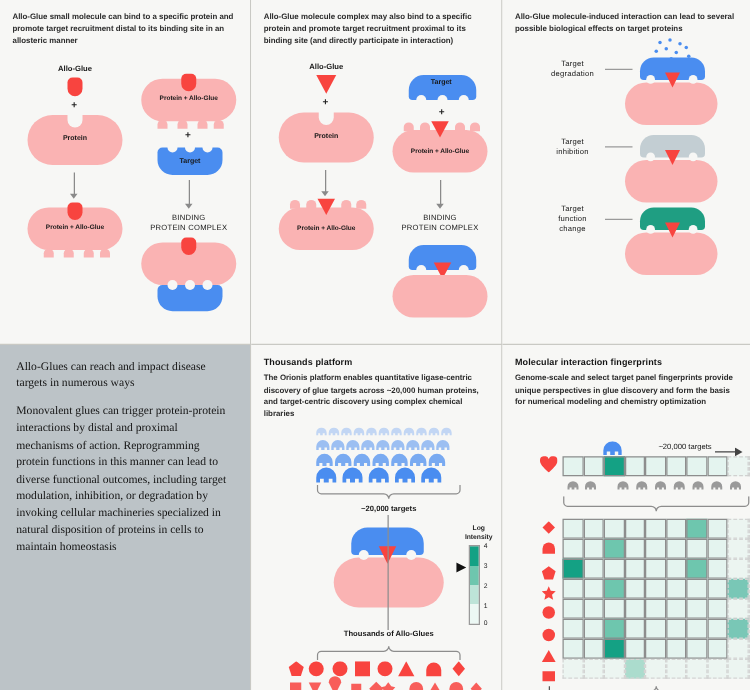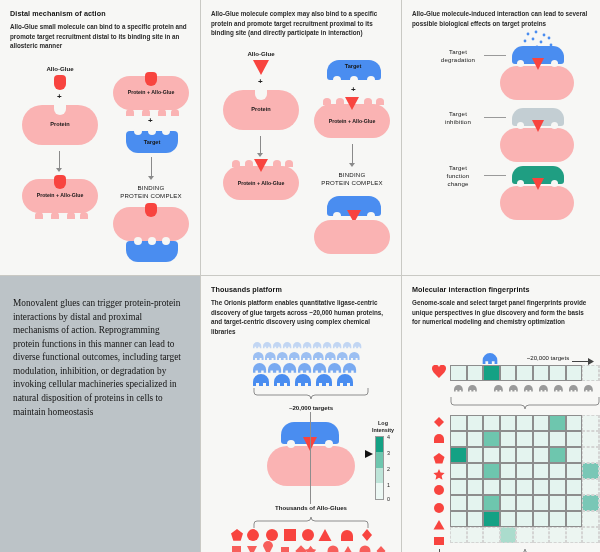--- a/index.html
+++ b/index.html
@@ -141,21 +141,20 @@
 
   .cb-tick { position: absolute; font-size: 5.4px; color: #1d1d1d; }
   .cb-lbl { position: absolute; font-size: 5.4px; color: #1d1d1d; text-align: center; line-height: 1.25; font-weight: bold; }
 </style>
 </head>
 <body>
 
 <div class="figure">
 
   <section class="panel">
-    <div class="p-title">Distal mechanism of action</div>
     <div class="p-sub">Allo-Glue small molecule can bind to a specific protein and promote target recruitment distal to its binding site in an allosteric manner</div>
 
     <div class="stage">
 
       <div class="lbl" style="left:20px;top:14px;width:60px;">Allo-Glue</div>
       <div class="glue-drop" style="left:44px;top:24px;width:12px;height:15px;border-radius:4px 4px 6px 6px;"></div>
       <div class="plus" style="left:47px;top:41px;">+</div>
 
       <div class="protein" style="left:12px;top:54px;width:76px;height:40px;"></div>
       <div class="notch" style="left:44px;top:52px;width:12px;height:12px;border-radius:0 0 6px 6px;"></div>
@@ -309,20 +308,21 @@
 
       <div class="protein" style="left:88px;top:158px;width:74px;height:34px;border-radius:20px;"></div>
       <div class="target" style="left:100px;top:138px;width:52px;height:18px;border-radius:11px 11px 3px 3px;background:#1f9e82;"></div>
       <div class="notch" style="left:105px;top:152px;width:7px;height:7px;"></div>
       <div class="notch" style="left:139px;top:152px;width:7px;height:7px;"></div>
       <div class="glue-tri" style="left:120px;top:150px;border-left:6px solid transparent;border-right:6px solid transparent;border-top:12px solid #f8443f;"></div>
     </div>
   </section>
 
   <section class="panel gray" style="padding:12px 13px;">
+    <div class="p-sub">Allo-Glues can reach and impact disease targets in numerous ways</div>
     <div class="p-body">Monovalent glues can trigger protein-protein interactions by distal and proximal mechanisms of action. Reprogramming protein functions in this manner can lead to diverse functional outcomes, including target modulation, inhibition, or degradation by invoking cellular machineries specialized in natural disposition of proteins in cells to maintain homeostasis</div>
   </section>
 
   <section class="panel">
     <div class="p-title">Thousands platform</div>
     <div class="p-sub">The Orionis platform enables quantitative ligase-centric discovery of glue targets across ~20,000 human proteins, and target-centric discovery using complex chemical libraries</div>
 
     <div class="stage">
 
       <svg class="abs" style="left:40px;top:6px;" width="120" height="46" viewBox="0 0 120 46">

